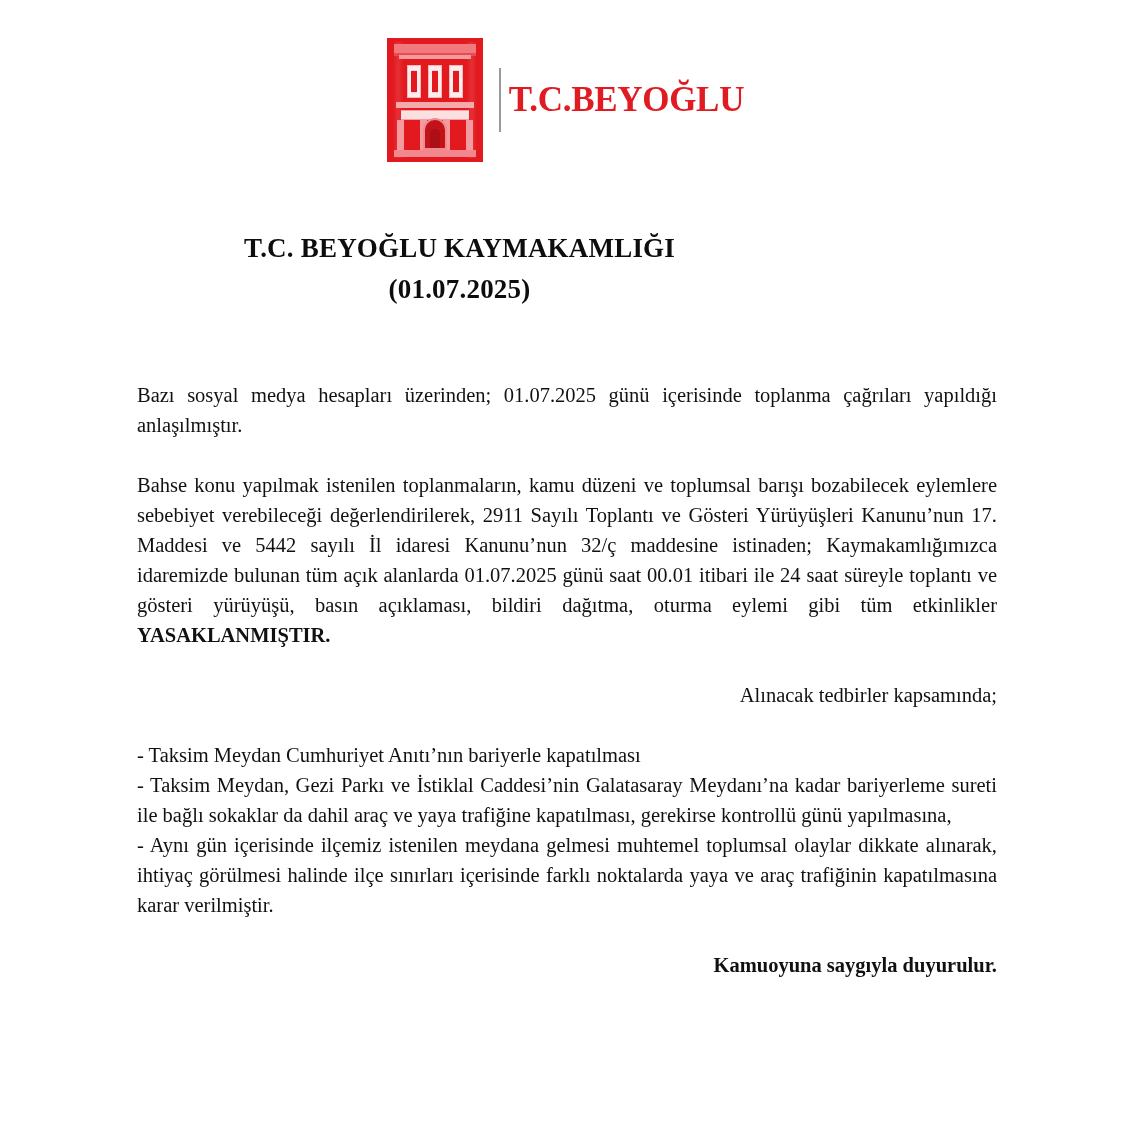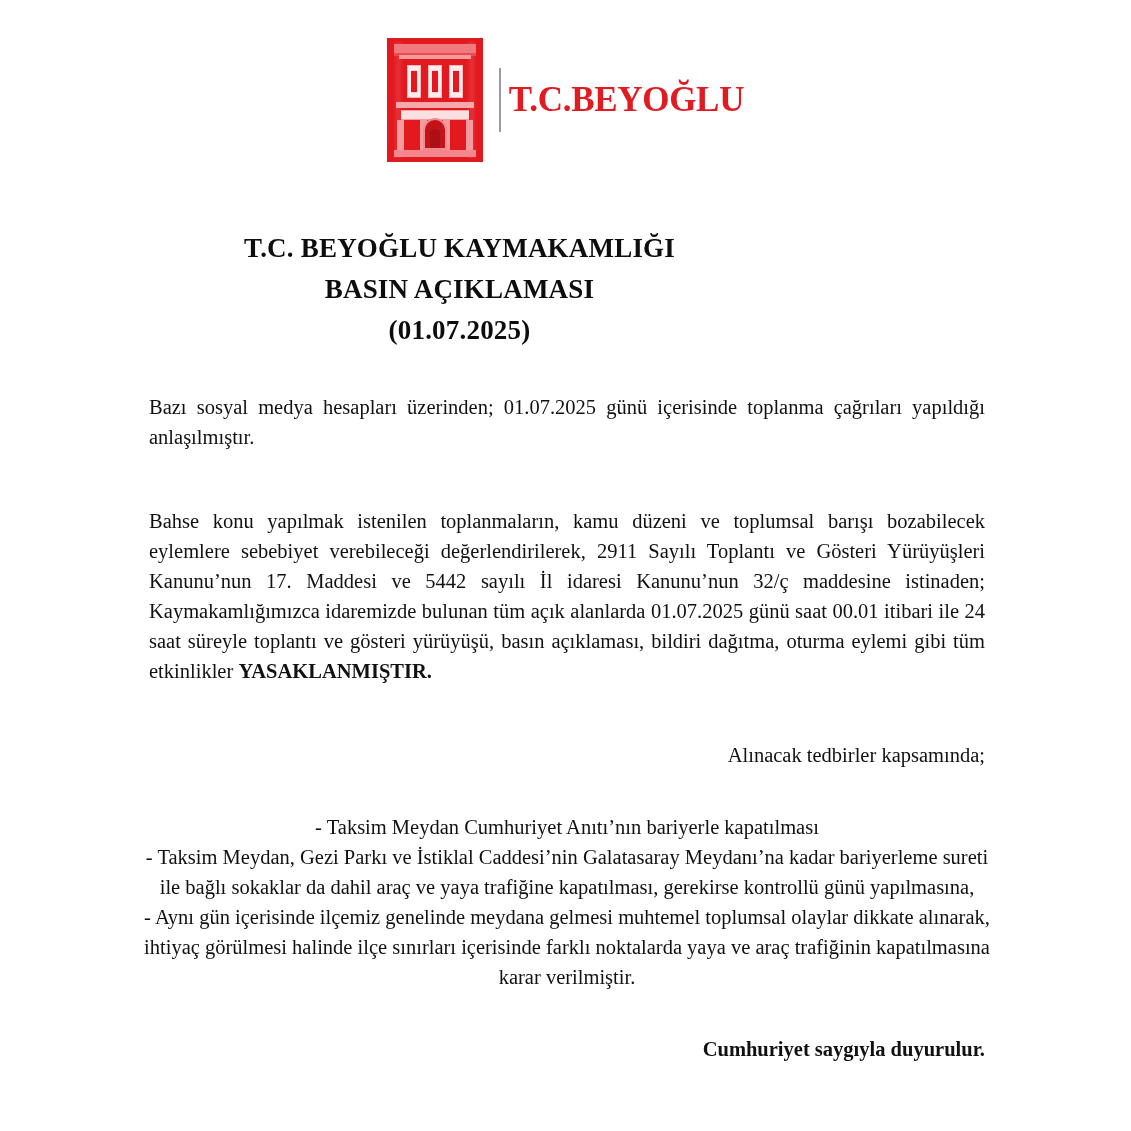--- a/index.html
+++ b/index.html
@@ -214,38 +214,37 @@
   }
 
   
   .body-block {
     position: absolute;
     left: 137px;
     top: 380px;
     width: 860px;
   }
   p.para {
-    margin: 12px;
+    margin: 0;
     font-size: 20.5px;
     line-height: 30px;
     text-align: justify;
     text-justify: inter-word;
     color: #111111;
     hyphens: none;
   }
   p.para.last-free {
     text-align: right;
   }
   .gap-md { height: 30px; }
   .gap-lg { height: 30px; }
   b, strong { font-weight: bold; }
 
   .bullets p.para {
     margin: 0;
-    text-align: center;
   }
   p.bullet-free {
     text-align: left;
   }
 </style>
 </head>
 <body>
 
 <div class="page">
 
@@ -274,43 +273,42 @@
     <div class="brand-divider"></div>
 
     <div class="brand-text">
       <div class="brand-line l1">T.C.BEYOĞLU</div>
     </div>
 
   </div>
 
   <div class="titles">
     <div class="title-line">T.C. BEYOĞLU KAYMAKAMLIĞI</div>
-    <div class="title-line">BASIN AÇIKLAMASI</div>
     <div class="title-line">(01.07.2025)</div>
   </div>
 
   <div class="body-block">
 
     <p class="para">Bazı sosyal medya hesapları üzerinden; 01.07.2025 günü içerisinde toplanma çağrıları yapıldığı anlaşılmıştır.</p>
 
     <div class="gap-md"></div>
 
     <p class="para"><span>Bahse konu yapılmak istenilen toplanmaların, kamu düzeni ve toplumsal barışı bozabilecek eylemlere sebebiyet verebileceği değerlendirilerek, 2911 Sayılı Toplantı ve Gösteri Yürüyüşleri Kanunu’nun 17. Maddesi ve 5442 sayılı İl idaresi Kanunu’nun 32/ç maddesine istinaden; Kaymakamlığımızca idaremizde bulunan tüm açık alanlarda 01.07.2025 günü saat 00.01 itibari ile 24 saat süreyle toplantı ve gösteri yürüyüşü, basın açıklaması, bildiri dağıtma, oturma eylemi gibi tüm etkinlikler </span><b>YASAKLANMIŞTIR.</b></p>
 
     <div class="gap-md"></div>
 
     <p class="para last-free">Alınacak tedbirler kapsamında;</p>
 
     <div class="gap-lg"></div>
 
     <div class="bullets">
       <p class="para bullet-free">-  Taksim Meydan Cumhuriyet Anıtı’nın bariyerle kapatılması</p>
       <p class="para">- Taksim Meydan, Gezi Parkı ve İstiklal Caddesi’nin Galatasaray Meydanı’na kadar bariyerleme sureti ile bağlı sokaklar da dahil araç ve yaya trafiğine kapatılması, gerekirse kontrollü günü yapılmasına,</p>
-      <p class="para">-     Aynı gün içerisinde ilçemiz genelinde meydana gelmesi muhtemel toplumsal olaylar dikkate alınarak, ihtiyaç görülmesi halinde ilçe sınırları içerisinde farklı noktalarda yaya ve araç trafiğinin kapatılmasına karar verilmiştir.</p>
+      <p class="para">-     Aynı gün içerisinde ilçemiz istenilen meydana gelmesi muhtemel toplumsal olaylar dikkate alınarak, ihtiyaç görülmesi halinde ilçe sınırları içerisinde farklı noktalarda yaya ve araç trafiğinin kapatılmasına karar verilmiştir.</p>
     </div>
 
     <div class="gap-md"></div>
 
-    <p class="para last-free"><b>Cumhuriyet saygıyla duyurulur.</b></p>
+    <p class="para last-free"><b>Kamuoyuna saygıyla duyurulur.</b></p>
 
   </div>
 
 </div>
 
 </body></html>

